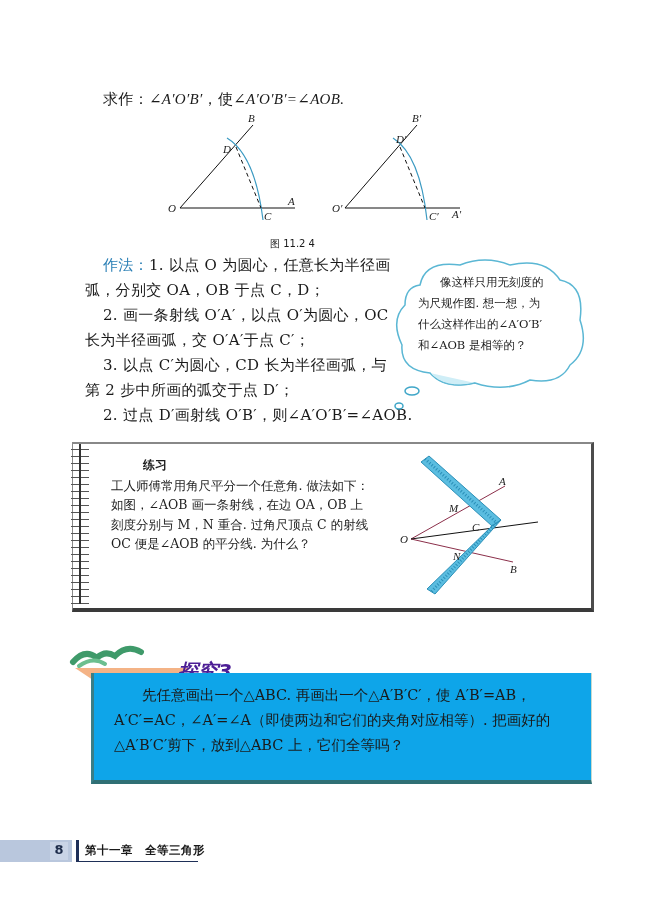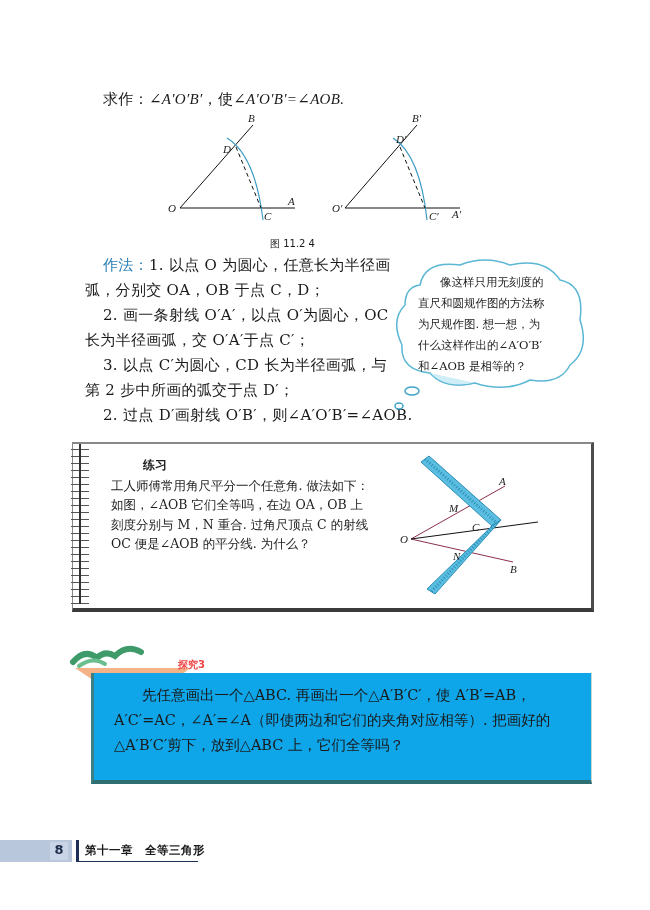--- a/index.html
+++ b/index.html
@@ -27,21 +27,21 @@
     .spiral-bar { position: absolute; left: 6px; top: 0; width: 2px; height: 160px; background: #333; }
     .practice-text { position: absolute; left: 38px; top: 12px; font-size: 12.5px; line-height: 19.5px; white-space: nowrap; color: #1d1d1d; }
     .practice-title { font-weight: bold; font-family: "DejaVu Sans", sans-serif; font-size: 12px; margin-left: 32px; }
 
     
     .explore {
       position: absolute; left: 91px; top: 673px; width: 497px; height: 107px;
       background: #0ea5e9; border-left: 3px solid #3a7e86; border-bottom: 4px solid #2f6f74; border-right: 1px solid #c7dacd;
     }
     .explore-text { position: absolute; left: 20px; top: 10px; font-size: 14.5px; line-height: 25px; white-space: nowrap; }
-    .explore-tag { position: absolute; left: 178px; top: 658px; font-weight: bold; font-size: 10px; color: #ef4444; font-family: "DejaVu Sans", sans-serif; }
+    .explore-tag { position: absolute; left: 178px; top: 658px; font-weight: bold; font-size: 20px; color: #4c1d95; font-family: "DejaVu Sans", sans-serif; font-style: italic; }
 
     
     .footer-bar { position: absolute; left: 0; top: 840px; width: 72px; height: 22px; background: #b9c7dd; }
     .footer-num { position: absolute; left: 50px; top: 842px; width: 18px; height: 18px; text-align: center; font-size: 13px; font-weight: bold; font-family: "DejaVu Sans", sans-serif; color: #1d2c4a; background: #c9d4e6; }
     .footer-sep { position: absolute; left: 76px; top: 840px; width: 3px; height: 22px; background: #1e2f57; }
     .footer-title { position: absolute; left: 85px; top: 843px; font-size: 11.5px; font-weight: bold; font-family: "DejaVu Sans", sans-serif; letter-spacing: 0.5px; }
     .footer-line { position: absolute; left: 78px; top: 861px; width: 120px; height: 1px; background: #1e2f57; }
   </style>
 </head>
 <body>
@@ -89,33 +89,32 @@
 <div class="line" style="left:103px; top:406px;">2. 过点 D′画射线 O′B′，则∠A′O′B′=∠AOB.</div>
 
 <svg class="abs" style="left:390px; top:255px;" width="200" height="160" viewBox="0 0 200 160">
   <path d="M30 30 Q35 5 70 10 Q95 0 120 10 Q155 2 170 25 Q195 30 190 65 Q200 95 180 110 Q170 130 140 125 Q115 138 85 128 Q55 135 40 118 Q10 115 12 90 Q0 65 15 50 Q15 32 30 30 Z" fill="#ffffff" stroke="#5bb7d4" stroke-width="1.5"></path>
   <path d="M40 118 Q55 135 85 128" fill="#cfeef7" stroke="#5bb7d4" stroke-width="1"></path>
   <ellipse cx="22" cy="136" rx="7" ry="4" fill="#fff" stroke="#3fa6c8" stroke-width="1.5"></ellipse>
   <ellipse cx="9" cy="151" rx="4" ry="3" fill="#fff" stroke="#3fa6c8" stroke-width="1.5"></ellipse>
 </svg>
 <div class="bubble-text">
   <div style="padding-left:22px;">像这样只用无刻度的</div>
-  <div>直尺和圆规作图的方法称</div>
   <div>为尺规作图. 想一想，为</div>
   <div>什么这样作出的∠A′O′B′</div>
   <div>和∠AOB 是相等的？</div>
 </div>
 
 <div class="practice">
   <div class="spiral"></div>
   <div class="spiral-bar"></div>
   <div class="practice-text">
     <div class="practice-title">练习</div>
     <div>工人师傅常用角尺平分一个任意角. 做法如下：</div>
-    <div>如图，∠AOB 它们全等吗，在边 OA，OB 上</div>
+    <div>如图，∠AOB 画一条射线，在边 OA，OB 上</div>
     <div>刻度分别与 M，N 重合. 过角尺顶点 C 的射线</div>
     <div>OC 便是∠AOB 的平分线. 为什么？</div>
   </div>
 
   <svg class="abs" style="left:312px; top:-2px;" width="200" height="165" viewBox="0 0 200 165">
     <line x1="26" y1="97" x2="120" y2="44" stroke="#8b2f4a" stroke-width="1"></line>
     <line x1="26" y1="97" x2="128" y2="120" stroke="#8b2f4a" stroke-width="1"></line>
     <line x1="26" y1="97" x2="153" y2="80" stroke="#111" stroke-width="1"></line>
     <polygon points="36,20 44,14 116,78 107,84" fill="#5bbde0" stroke="#2a8fb8" stroke-width="1"></polygon>
     <polygon points="107,84 116,78 50,152 42,147" fill="#5bbde0" stroke="#2a8fb8" stroke-width="1"></polygon>

